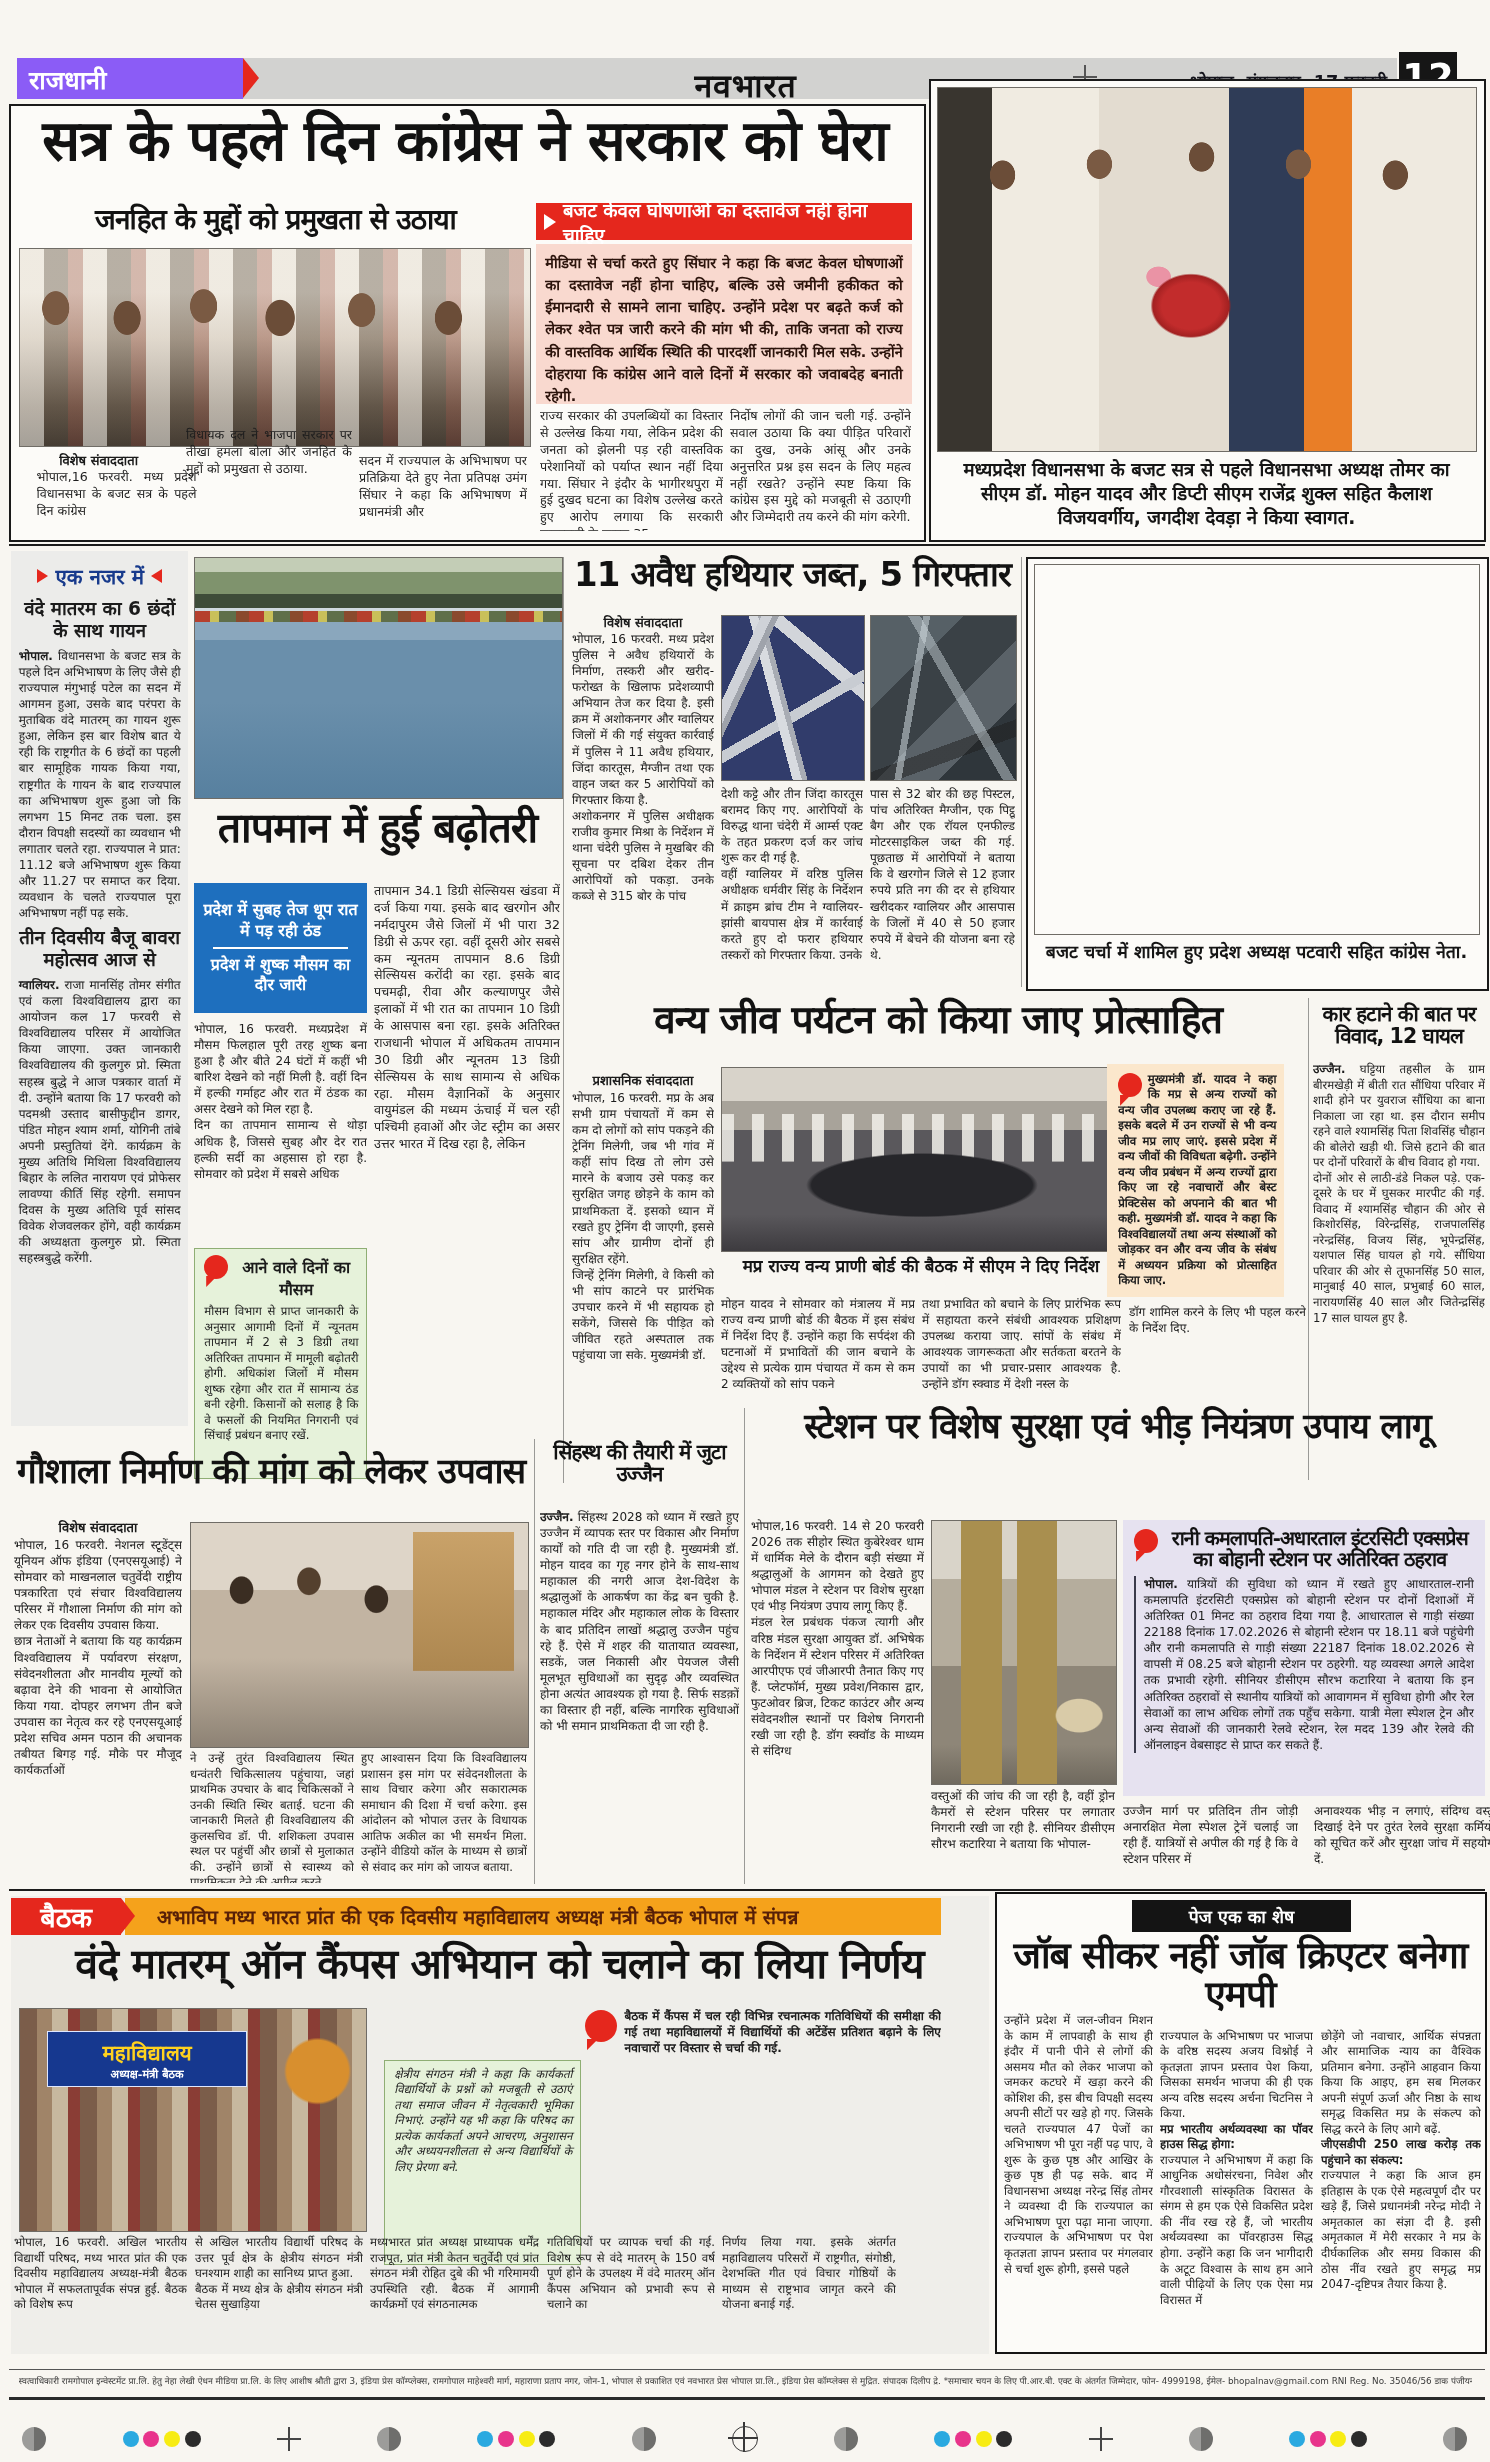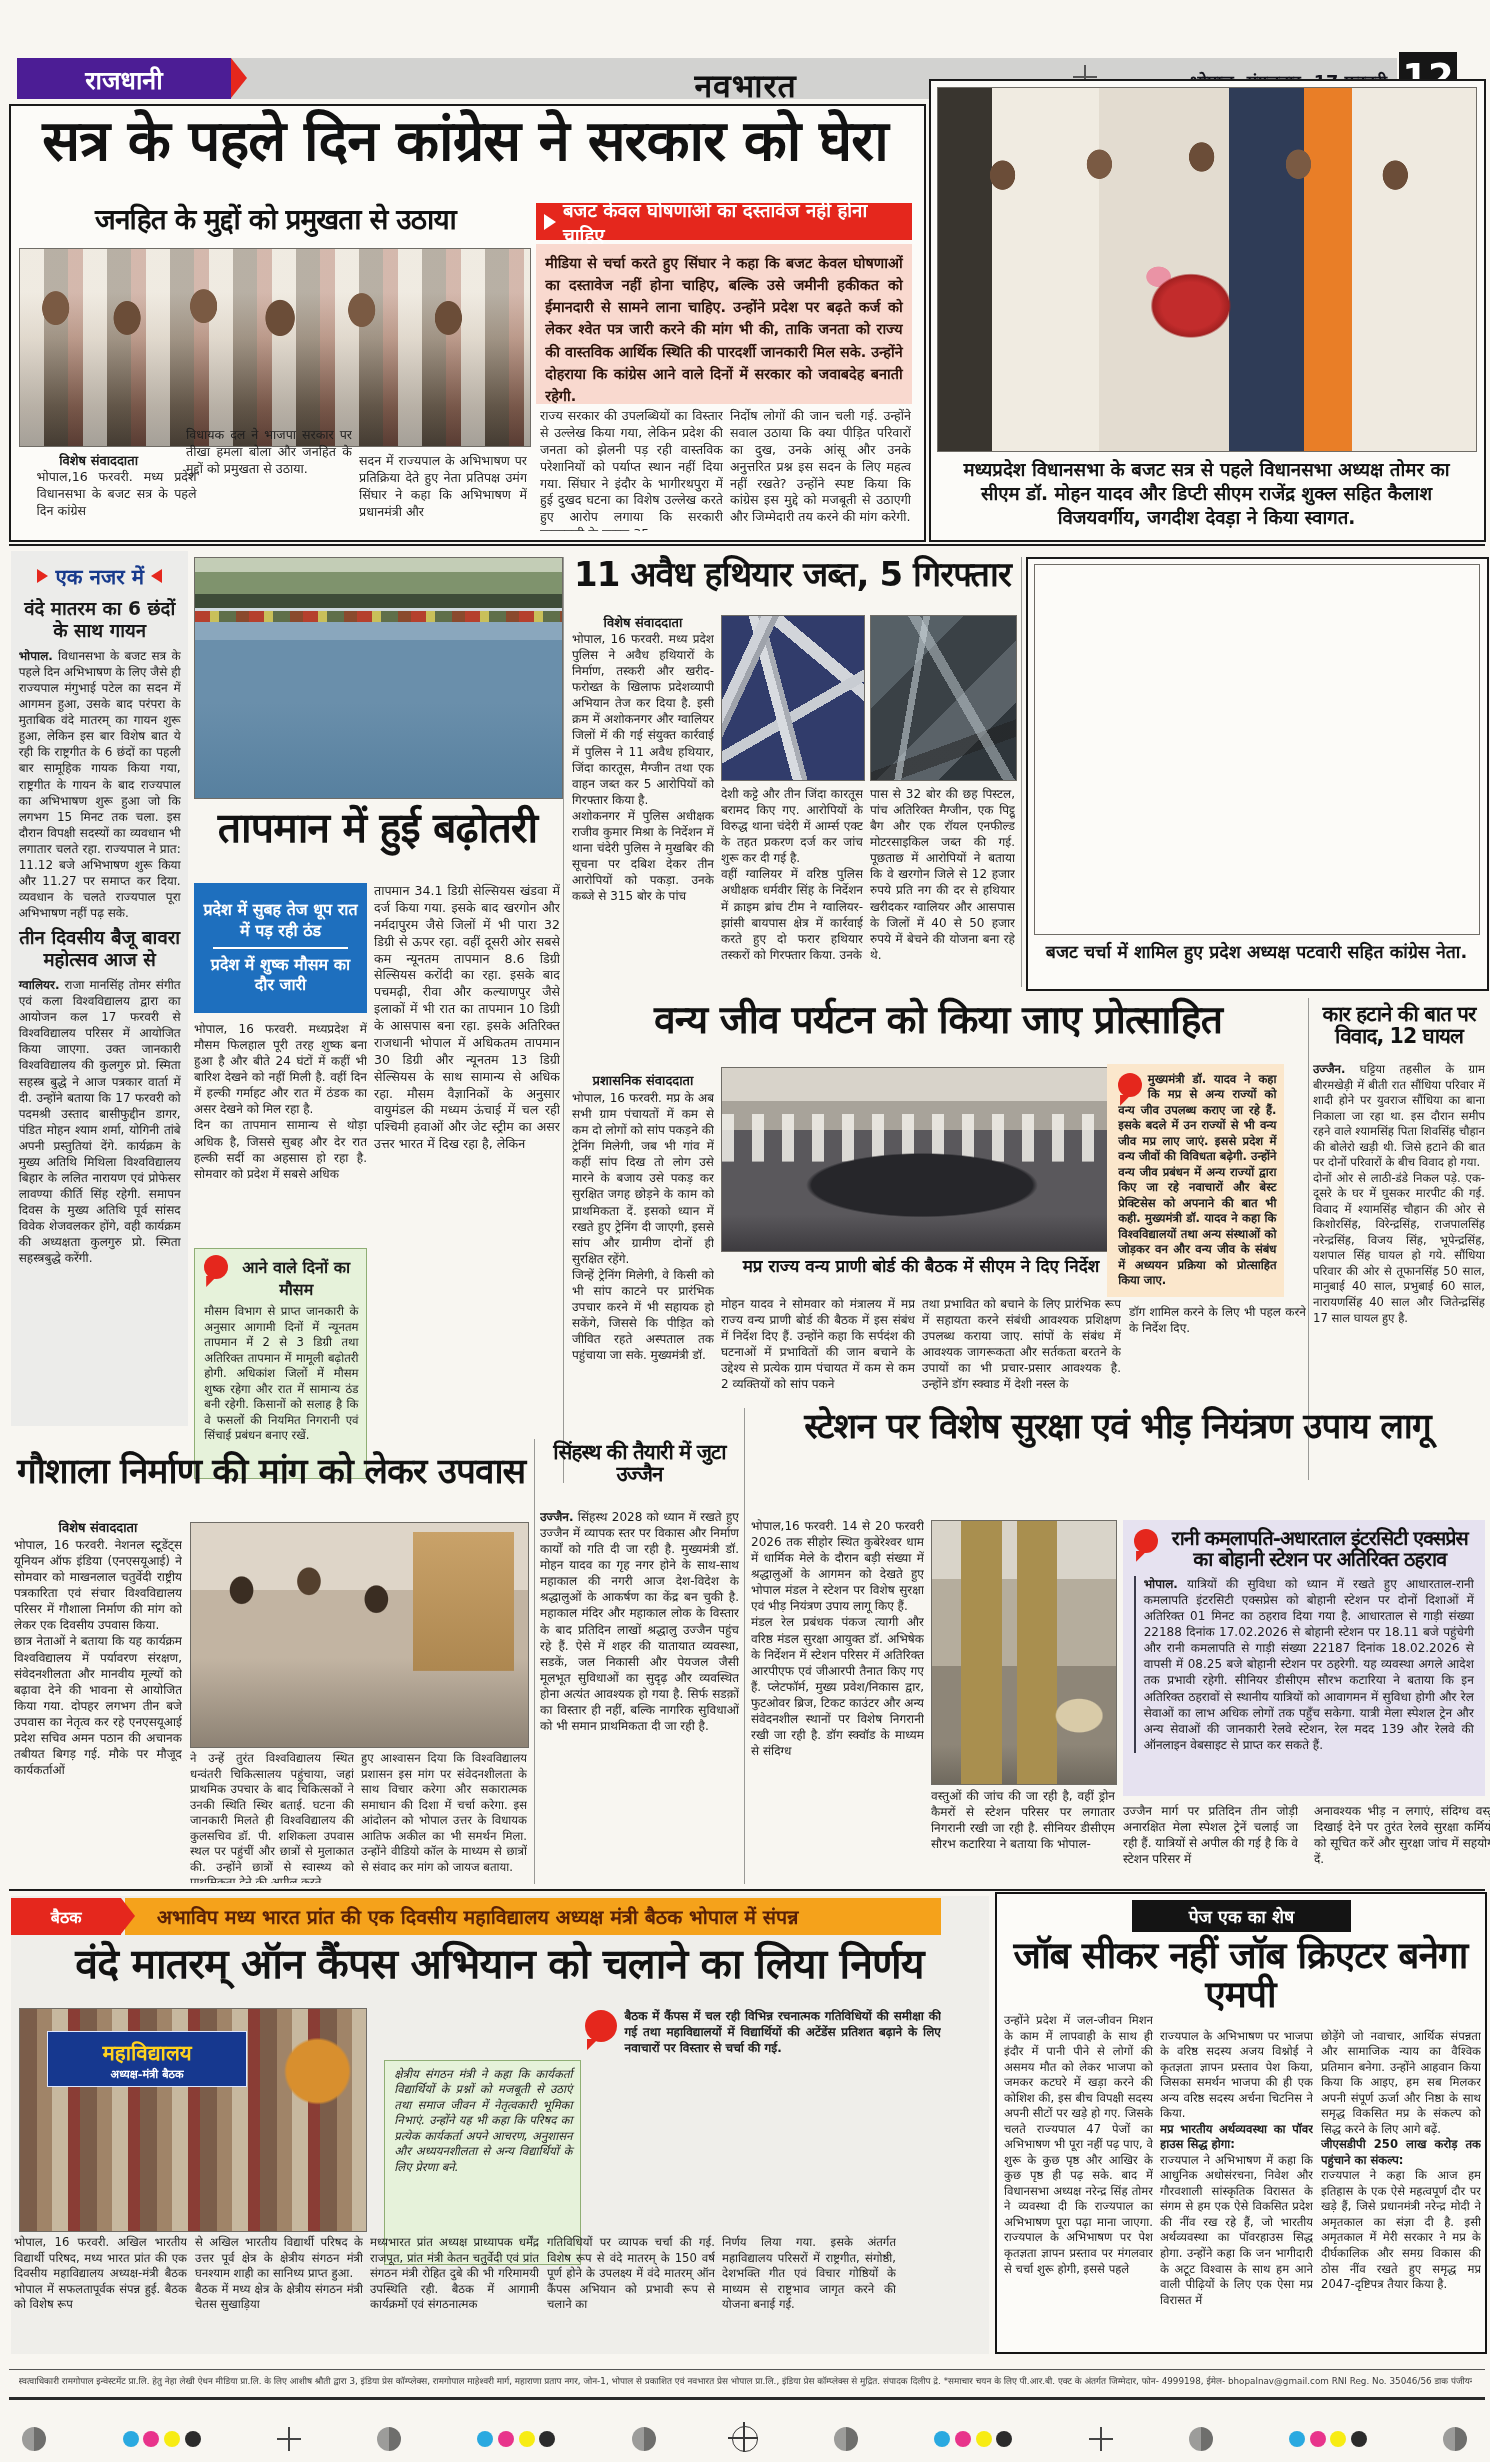--- a/index.html
+++ b/index.html
@@ -11,21 +11,21 @@
   .b12{font-size:11.6px;}
   .b13{font-size:12px;}
   .byline{font-weight:bold;text-align:center;font-size:13px;}
   .hl{font-weight:800;color:#121212;text-align:center;letter-spacing:-0.9px;line-height:1.05;}
   .cap{font-weight:bold;text-align:center;line-height:1.3;color:#151515;}
   .box-border{border:2.3px solid #1a1a1a;background:#fcfbf8;}
   .vrule{background:#9a9a97;width:0.9px;}
   .hrule{background:#1c1c1c;}
   
   .hdr-bar{background:#d2d2d0;}
-  .hdr-tag{background:#4c1d95;color:#fff;font-weight:800;font-size:25px;display:flex;align-items:center;justify-content:center;}
+  .hdr-tag{background:#8b5cf6;color:#fff;font-weight:800;font-size:25px;display:flex;align-items:center;padding-left:12px;}
   .hdr-tag::after{content:"";position:absolute;right:-16px;top:0;border-top:20.5px solid transparent;border-bottom:20.5px solid transparent;border-left:16px solid #e5271d;}
   .hdr-mast{font-weight:800;font-size:32px;text-align:center;letter-spacing:0.9px;color:#111;}
   .hdr-date{font-weight:bold;font-size:17.7px;text-align:right;color:#15151d;}
   .hdr-num{background:#161616;color:#fff;font-weight:800;font-size:37px;display:flex;align-items:center;justify-content:center;}
   .plus-mark{position:absolute;}
   .plus-mark::before{content:"";position:absolute;left:0;top:11.2px;width:24px;height:1.9px;background:#555;}
   .plus-mark::after{content:"";position:absolute;left:11.2px;top:0;width:1.9px;height:24px;background:#555;}
   
   .kicker{background:#e5271d;color:#fff;font-weight:bold;font-size:18.6px;display:flex;align-items:center;gap:7.5px;padding:0 7.5px;}
   .tri-white{width:0;height:0;border-left:12px solid #fff;border-top:8.4px solid transparent;border-bottom:8.4px solid transparent;flex:0 0 auto;}
@@ -41,21 +41,21 @@
            display:flex;flex-direction:column;justify-content:center;gap:5.6px;padding:7.5px 5.6px;box-sizing:border-box;}
   .bluebox .sep{height:1.9px;background:#fff;margin:0 13px;}
   .greenbox{background:#e6f2da;border:0.9px solid #8fae74;box-sizing:border-box;padding:5.6px 7.5px 5.6px 9.3px;}
   .gb-title{font-weight:800;font-size:16px;text-align:center;margin:1.9px 0 3.7px;}
   .peachbox{background:#fbe7cc;box-sizing:border-box;padding:7.5px 7.5px 7.5px 11.2px;}
   .lavbox{background:#e6e2f0;box-sizing:border-box;padding:9.3px 11.2px;}
   .qicon{width:24px;height:24px;background:#e5271d;border-radius:50%;position:relative;flex:0 0 auto;}
   .qicon::after{content:"";position:absolute;left:1.9px;bottom:-8.4px;width:11.2px;height:11.2px;background:#e5271d;
                 clip-path:polygon(0 0,100% 0,0 100%);}
   
-  .tag-red{background:#e5271d;color:#fff;font-weight:800;font-size:16px;display:flex;align-items:center;justify-content:center;}
+  .tag-red{background:#e5271d;color:#fff;font-weight:800;font-size:27px;display:flex;align-items:center;justify-content:center;}
   .tag-red::after{content:"";position:absolute;right:-14px;top:0;border-top:18.6px solid transparent;border-bottom:18.6px solid transparent;border-left:14px solid #e5271d;z-index:2;}
   .strip-orange{background:#f5a21b;color:#571f07;font-weight:800;font-size:19.6px;display:flex;align-items:center;padding-left:32px;}
   .blackbar{background:#141414;color:#fff;font-weight:800;font-size:17.7px;display:flex;align-items:center;justify-content:center;}
   .runin{font-weight:800;}
   .graybg{background:#efeeea;}
   
   .ph{border:0.9px solid #6f6c66;}
   .ph-lead{background:
     radial-gradient(24px 30px at 7% 30%,#7a5a43 0 55%,transparent 58%),
     radial-gradient(24px 30px at 21% 35%,#6b4d38 0 55%,transparent 58%),

